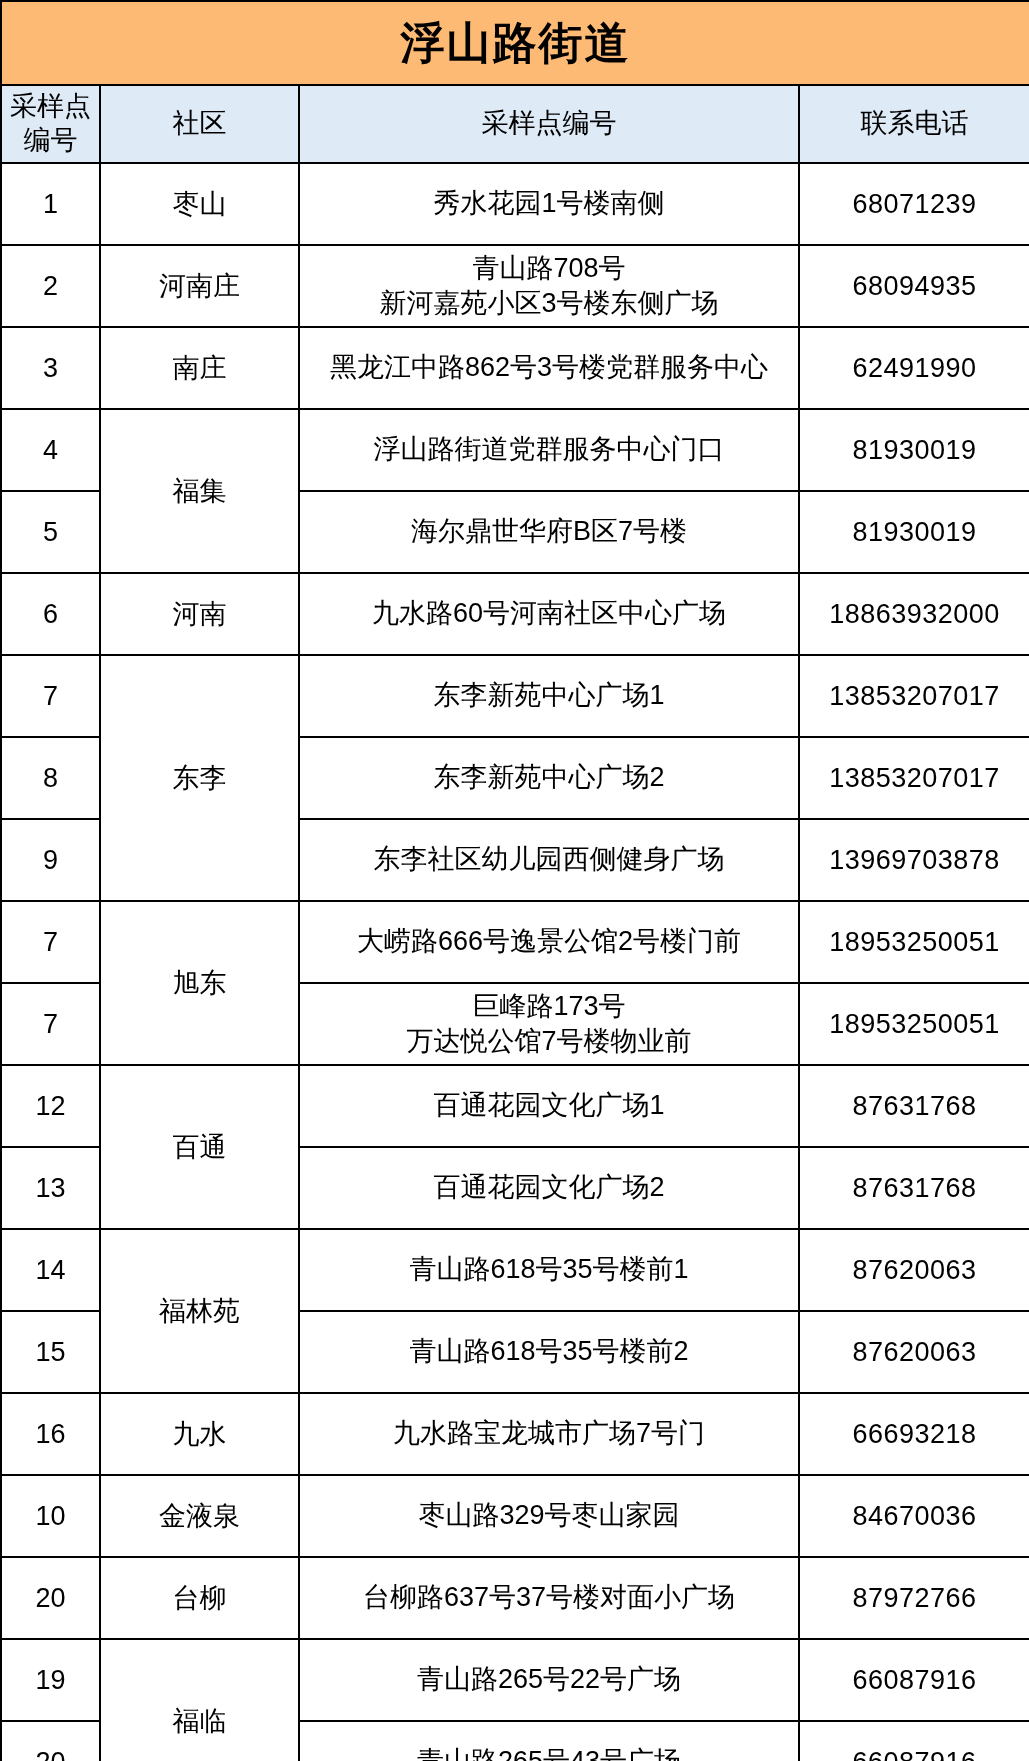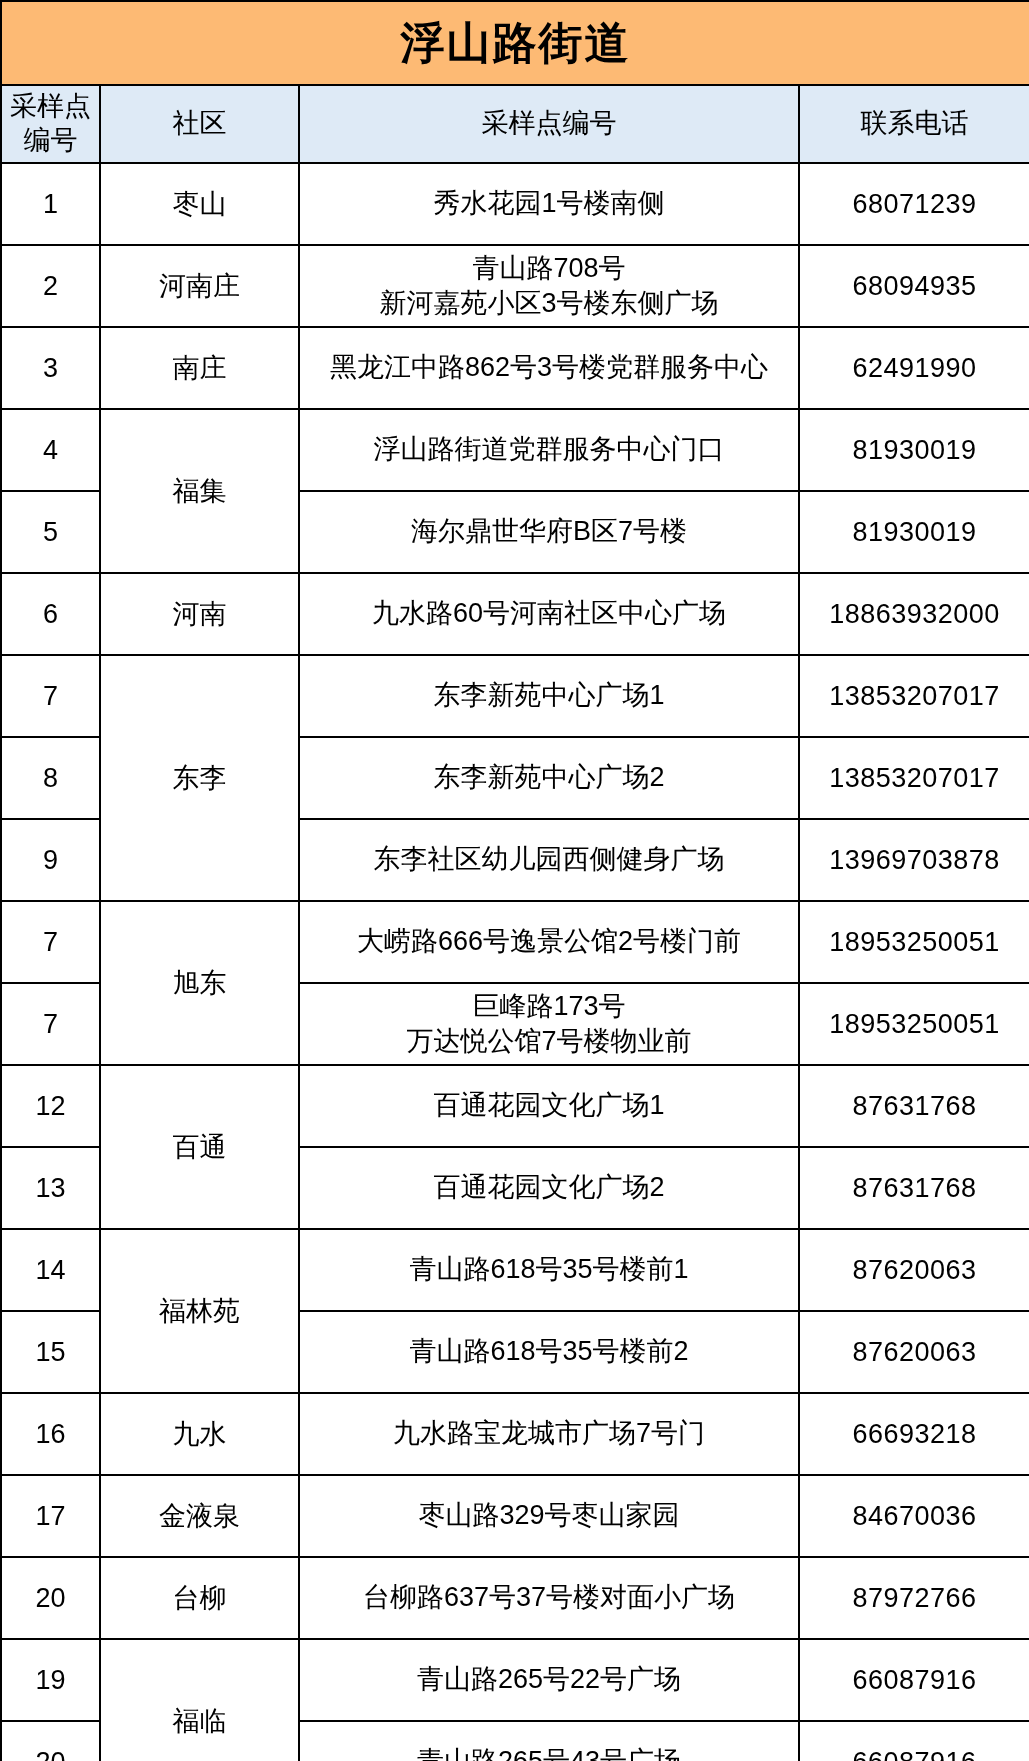--- a/index.html
+++ b/index.html
@@ -158,21 +158,21 @@
         <td class="loc">青山路618号35号楼前2</td>
         <td class="phone">87620063</td>
       </tr>
       <tr>
         <td>16</td>
         <td rowspan="1">九水</td>
         <td class="loc">九水路宝龙城市广场7号门</td>
         <td class="phone">66693218</td>
       </tr>
       <tr>
-        <td>17</td>
+        <td>10</td>
         <td rowspan="1">金液泉</td>
         <td class="loc">枣山路329号枣山家园</td>
         <td class="phone">84670036</td>
       </tr>
       <tr>
         <td>20</td>
         <td rowspan="1">台柳</td>
         <td class="loc">台柳路637号37号楼对面小广场</td>
         <td class="phone">87972766</td>
       </tr>

